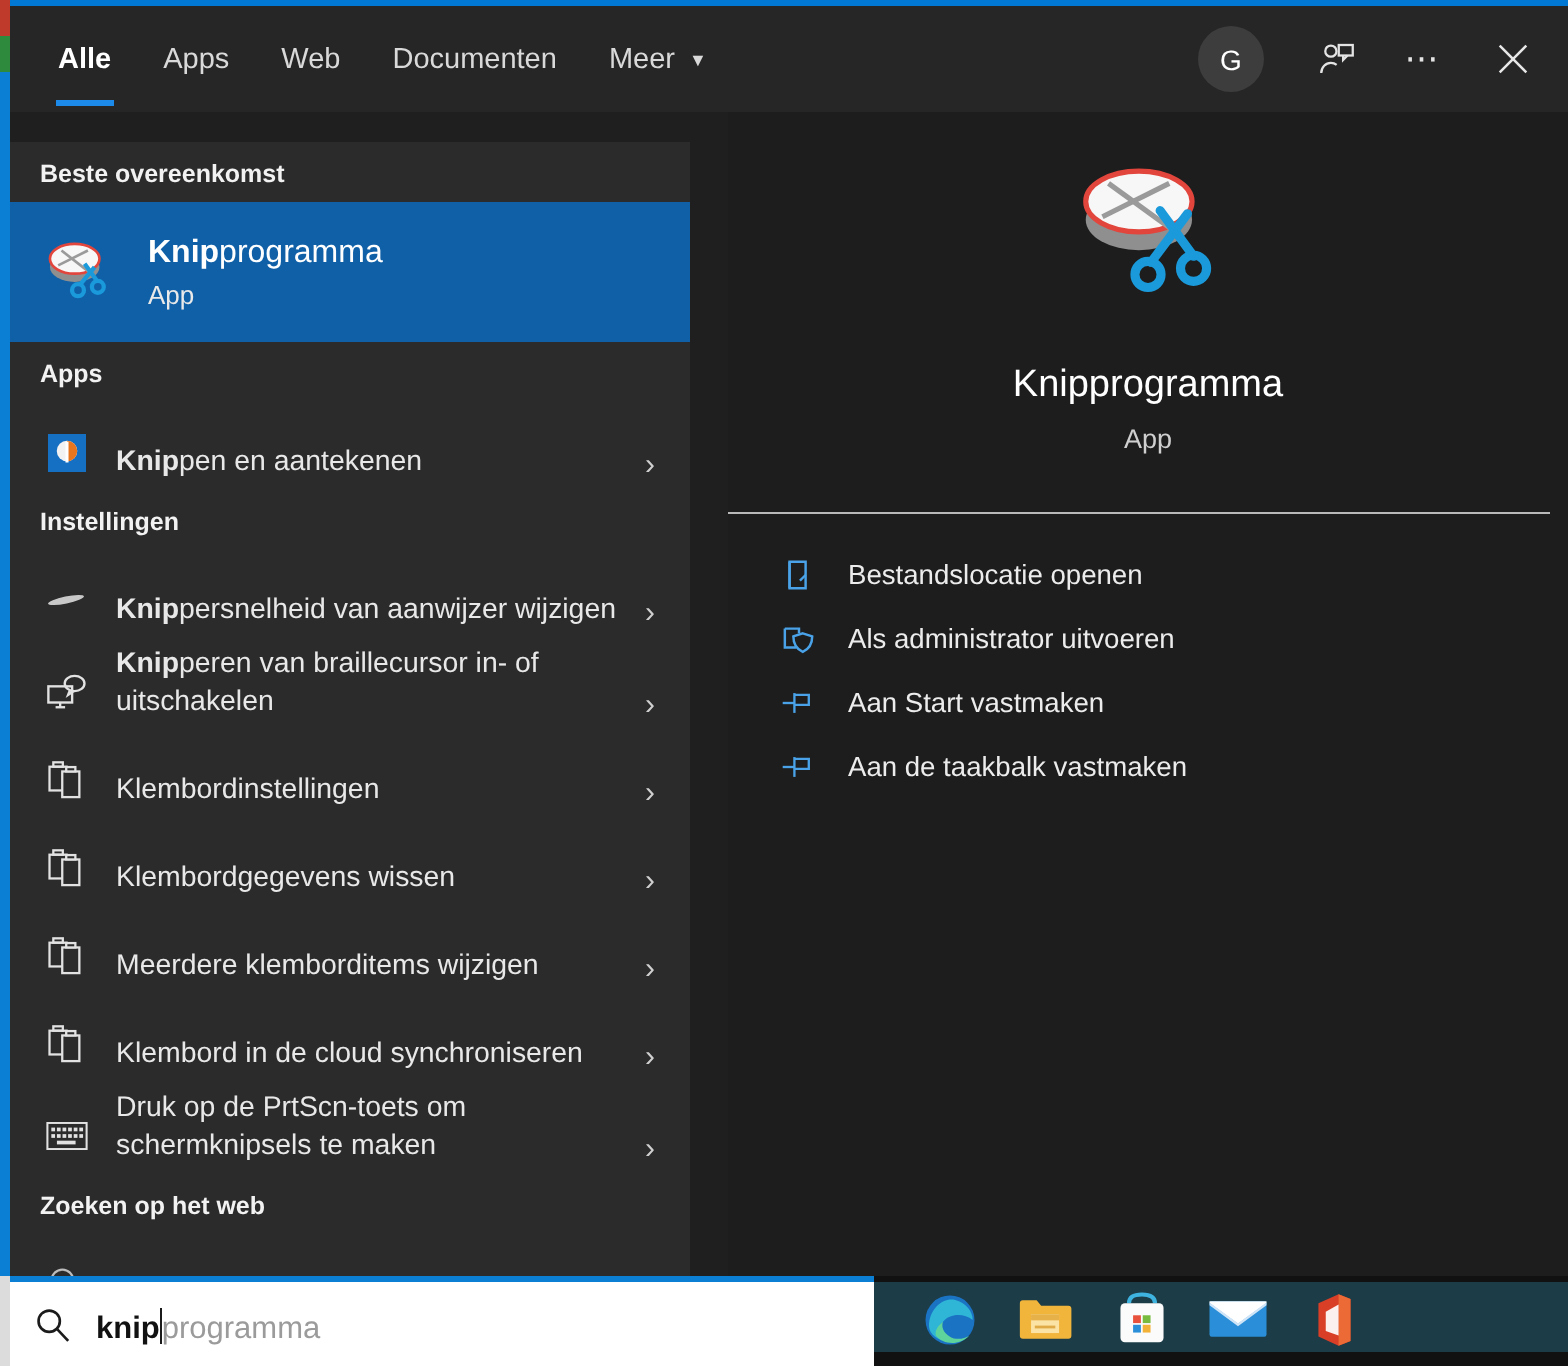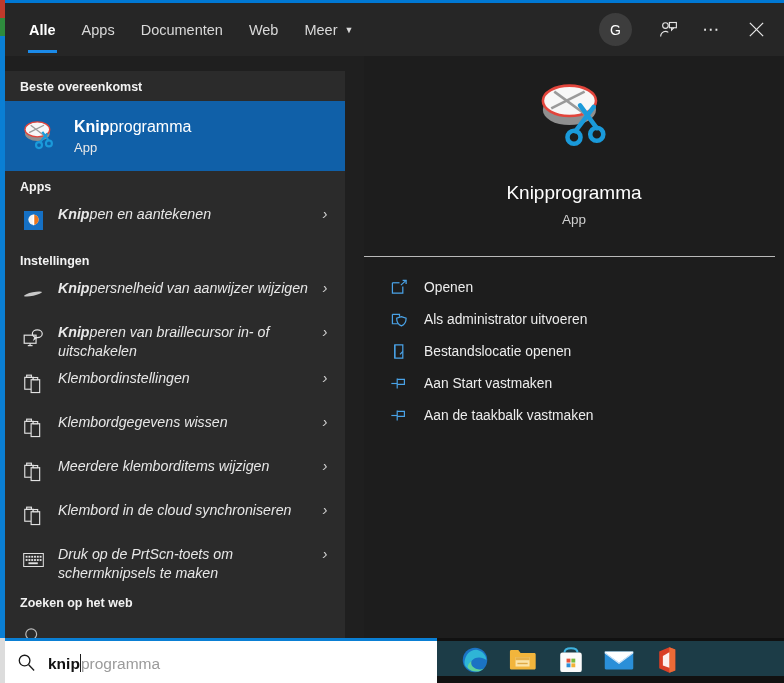--- a/index.html
+++ b/index.html
@@ -145,27 +145,26 @@
 
   .section-head {
     color: #f2f2f2;
     font-size: 12.5px;
     font-weight: bold;
     padding: 9px 0 7px 16px;
   }
 
   .row {
     display: flex;
-    align-items: flex-start;
+    align-items: flex-end;
     min-height: 44px;
     padding: 4px 10px 4px 14px;
     color: #e8e8e8;
     cursor: default;
     position: relative;
-    font-style: italic;
   }
   .row .ico {
     width: 30px;
     min-width: 30px;
     height: 30px;
     display: flex;
     align-items: center;
     justify-content: center;
     margin-right: 10px;
   }
@@ -357,24 +356,24 @@
 
     <div class="header">
       <div class="tabs">
         <div class="tab active">
           <span>Alle</span>
         </div>
         <div class="tab">
           <span>Apps</span>
         </div>
         <div class="tab">
+          <span>Web</span>
+        </div>
+        <div class="tab">
           <span>Documenten</span>
-        </div>
-        <div class="tab">
-          <span>Web</span>
         </div>
         <div class="tab">
           <span>Meer</span>
           <span class="caret">▼</span>
         </div>
       </div>
 
       <div class="header-right">
         <div class="avatar">
           <span>G</span>
@@ -598,52 +597,41 @@
               </svg>
             </div>
             <div class="hero-name">Knipprogramma</div>
             <div class="hero-kind">App</div>
           </div>
 
           <div class="divider"></div>
 
           <div class="actions">
 
+
             <div class="action">
               <span class="aico">
                 <svg width="17" height="17" viewBox="0 0 18 18" fill="none" stroke="#4aa3e8" stroke-width="1.3">
-                  <path d="M1.5 4 L1.5 15 L12.5 15 L12.5 8"></path>
-                  <path d="M1.5 4 L9 4"></path>
-                  <path d="M10.5 6.5 L16 1.5"></path>
-                  <path d="M12.3 1.5 L16 1.5 L16 5.2"></path>
+                  <path d="M4 2 L12.5 2 L12.5 16 L4 16 Z"></path>
+                  <path d="M4 2 L4 16"></path>
+                  <path d="M12.5 9 L9.5 12"></path>
                 </svg>
               </span>
-              <span>Openen</span>
+              <span>Bestandslocatie openen</span>
             </div>
 
             <div class="action">
               <span class="aico">
                 <svg width="17" height="17" viewBox="0 0 18 18" fill="none" stroke="#4aa3e8" stroke-width="1.3">
                   <path d="M1.5 3.5 L1.5 13.5 L7.5 13.5"></path>
                   <path d="M1.5 3.5 L9 3.5 L9 6"></path>
                   <path d="M11 6 L16 7.6 C16 12 13.8 14.6 11 15.8 C8.2 14.6 6 12 6 7.6 Z"></path>
                 </svg>
               </span>
               <span>Als administrator uitvoeren</span>
-            </div>
-
-            <div class="action">
-              <span class="aico">
-                <svg width="17" height="17" viewBox="0 0 18 18" fill="none" stroke="#4aa3e8" stroke-width="1.3">
-                  <path d="M4 2 L12.5 2 L12.5 16 L4 16 Z"></path>
-                  <path d="M4 2 L4 16"></path>
-                  <path d="M12.5 9 L9.5 12"></path>
-                </svg>
-              </span>
-              <span>Bestandslocatie openen</span>
             </div>
 
             <div class="action">
               <span class="aico">
                 <svg width="18" height="17" viewBox="0 0 20 18" fill="none" stroke="#4aa3e8" stroke-width="1.3">
                   <path d="M8 3.5 L8 14.5"></path>
                   <path d="M8 4.5 L16 4.5 L16 10 L8 10"></path>
                   <path d="M1.5 9 L8 9"></path>
                 </svg>
               </span>

